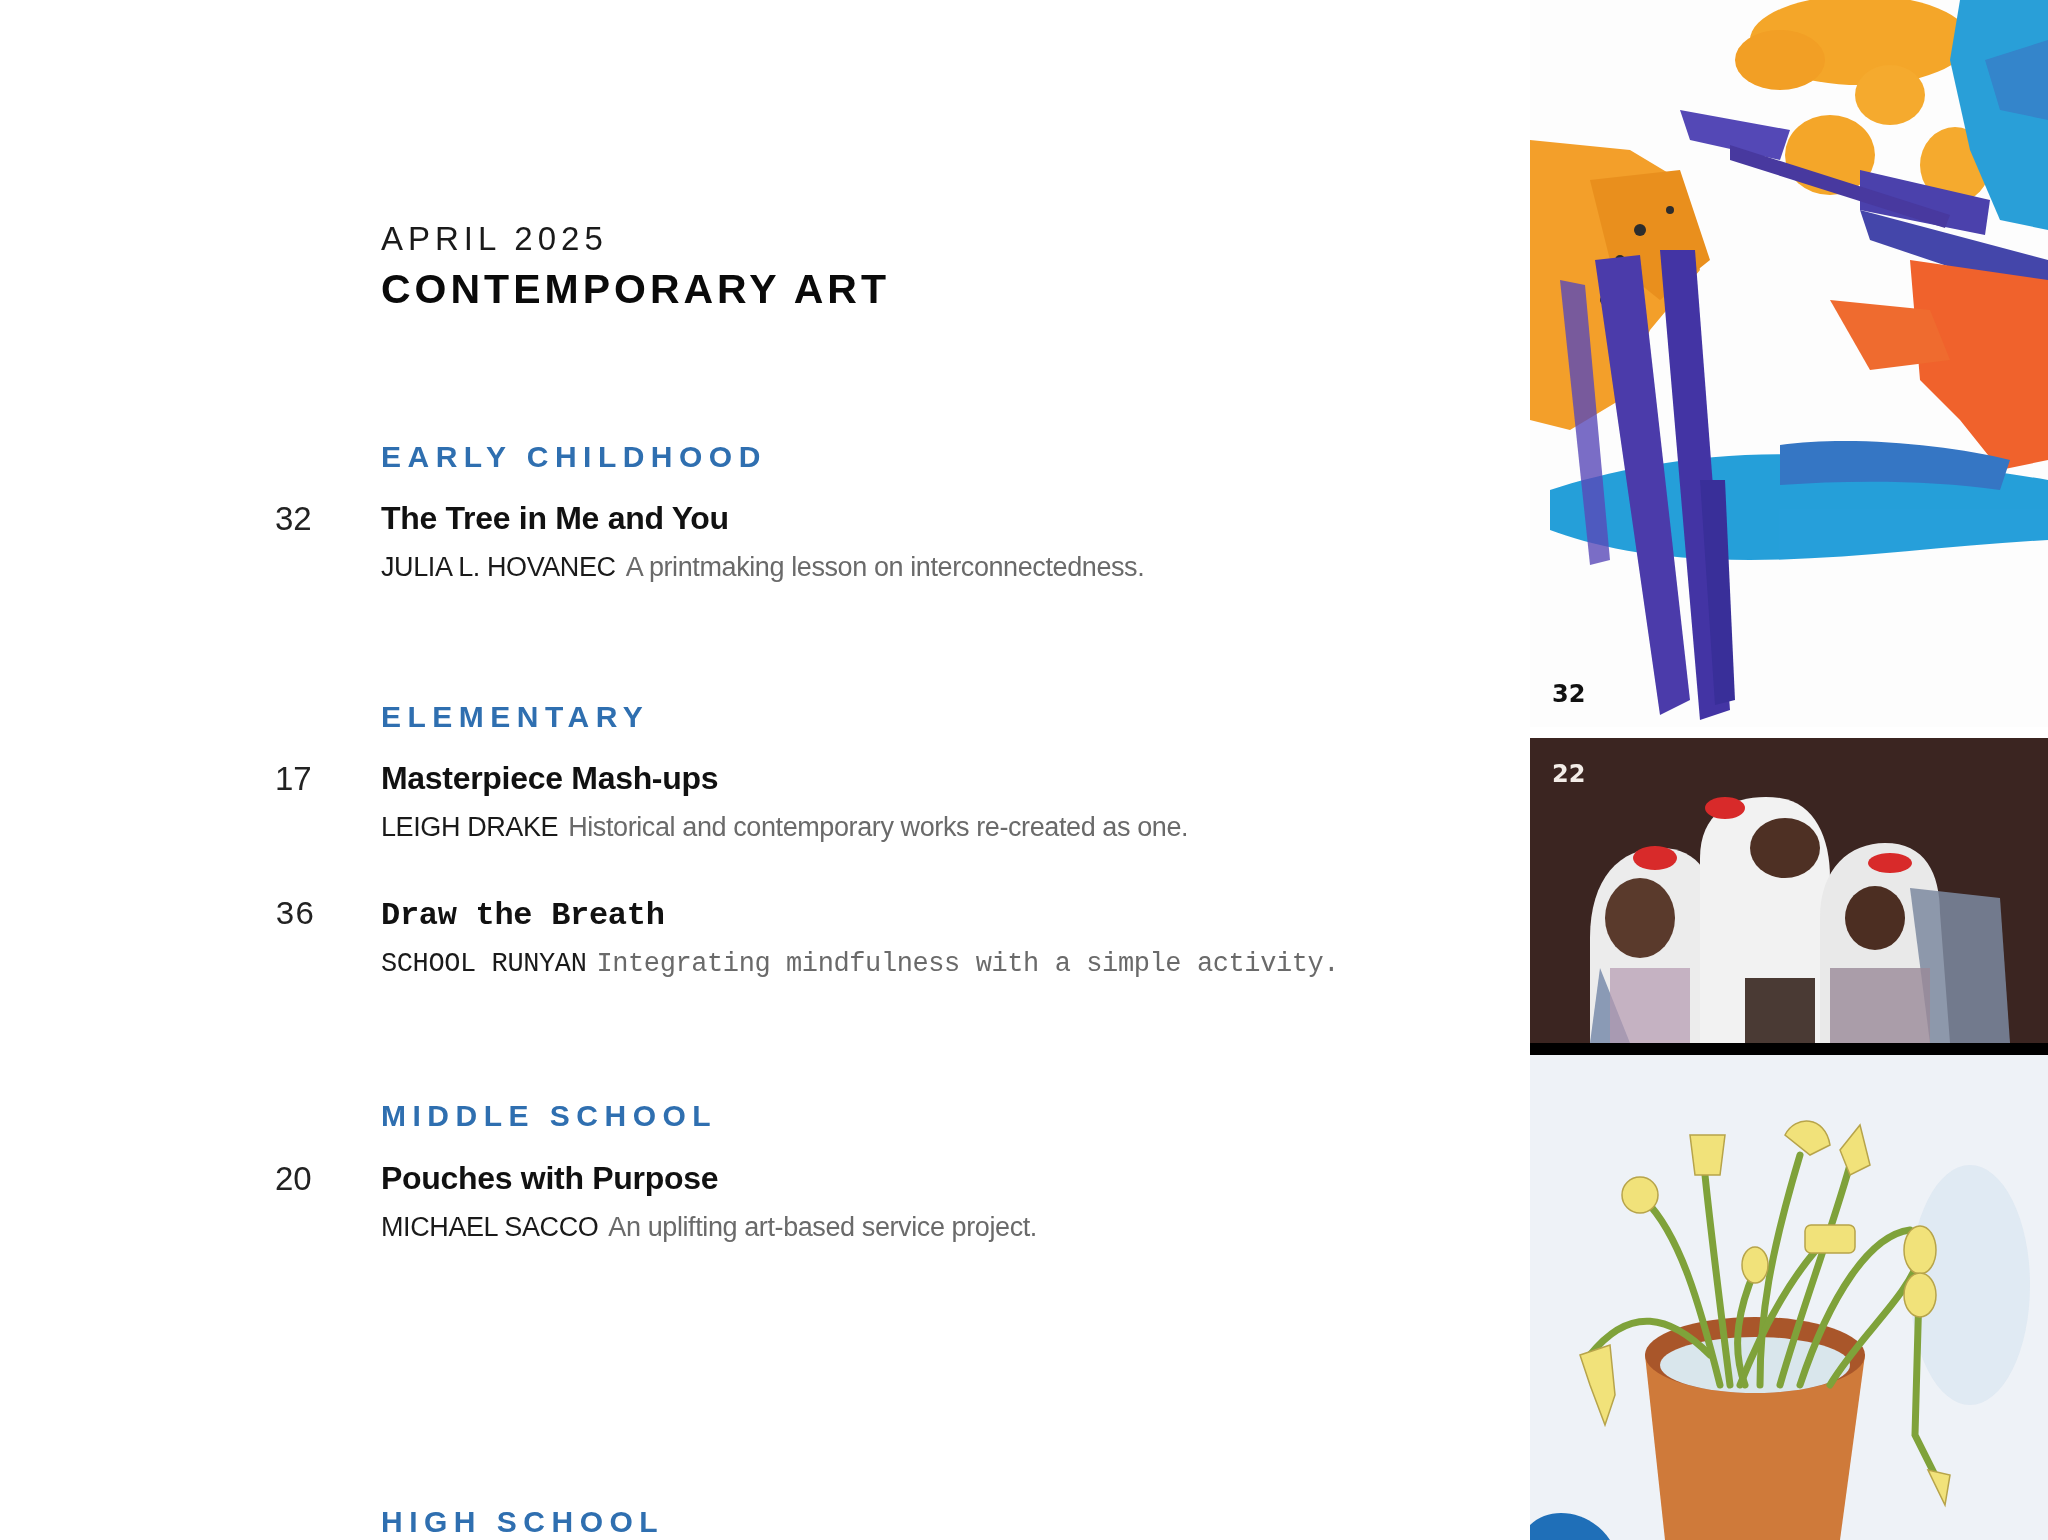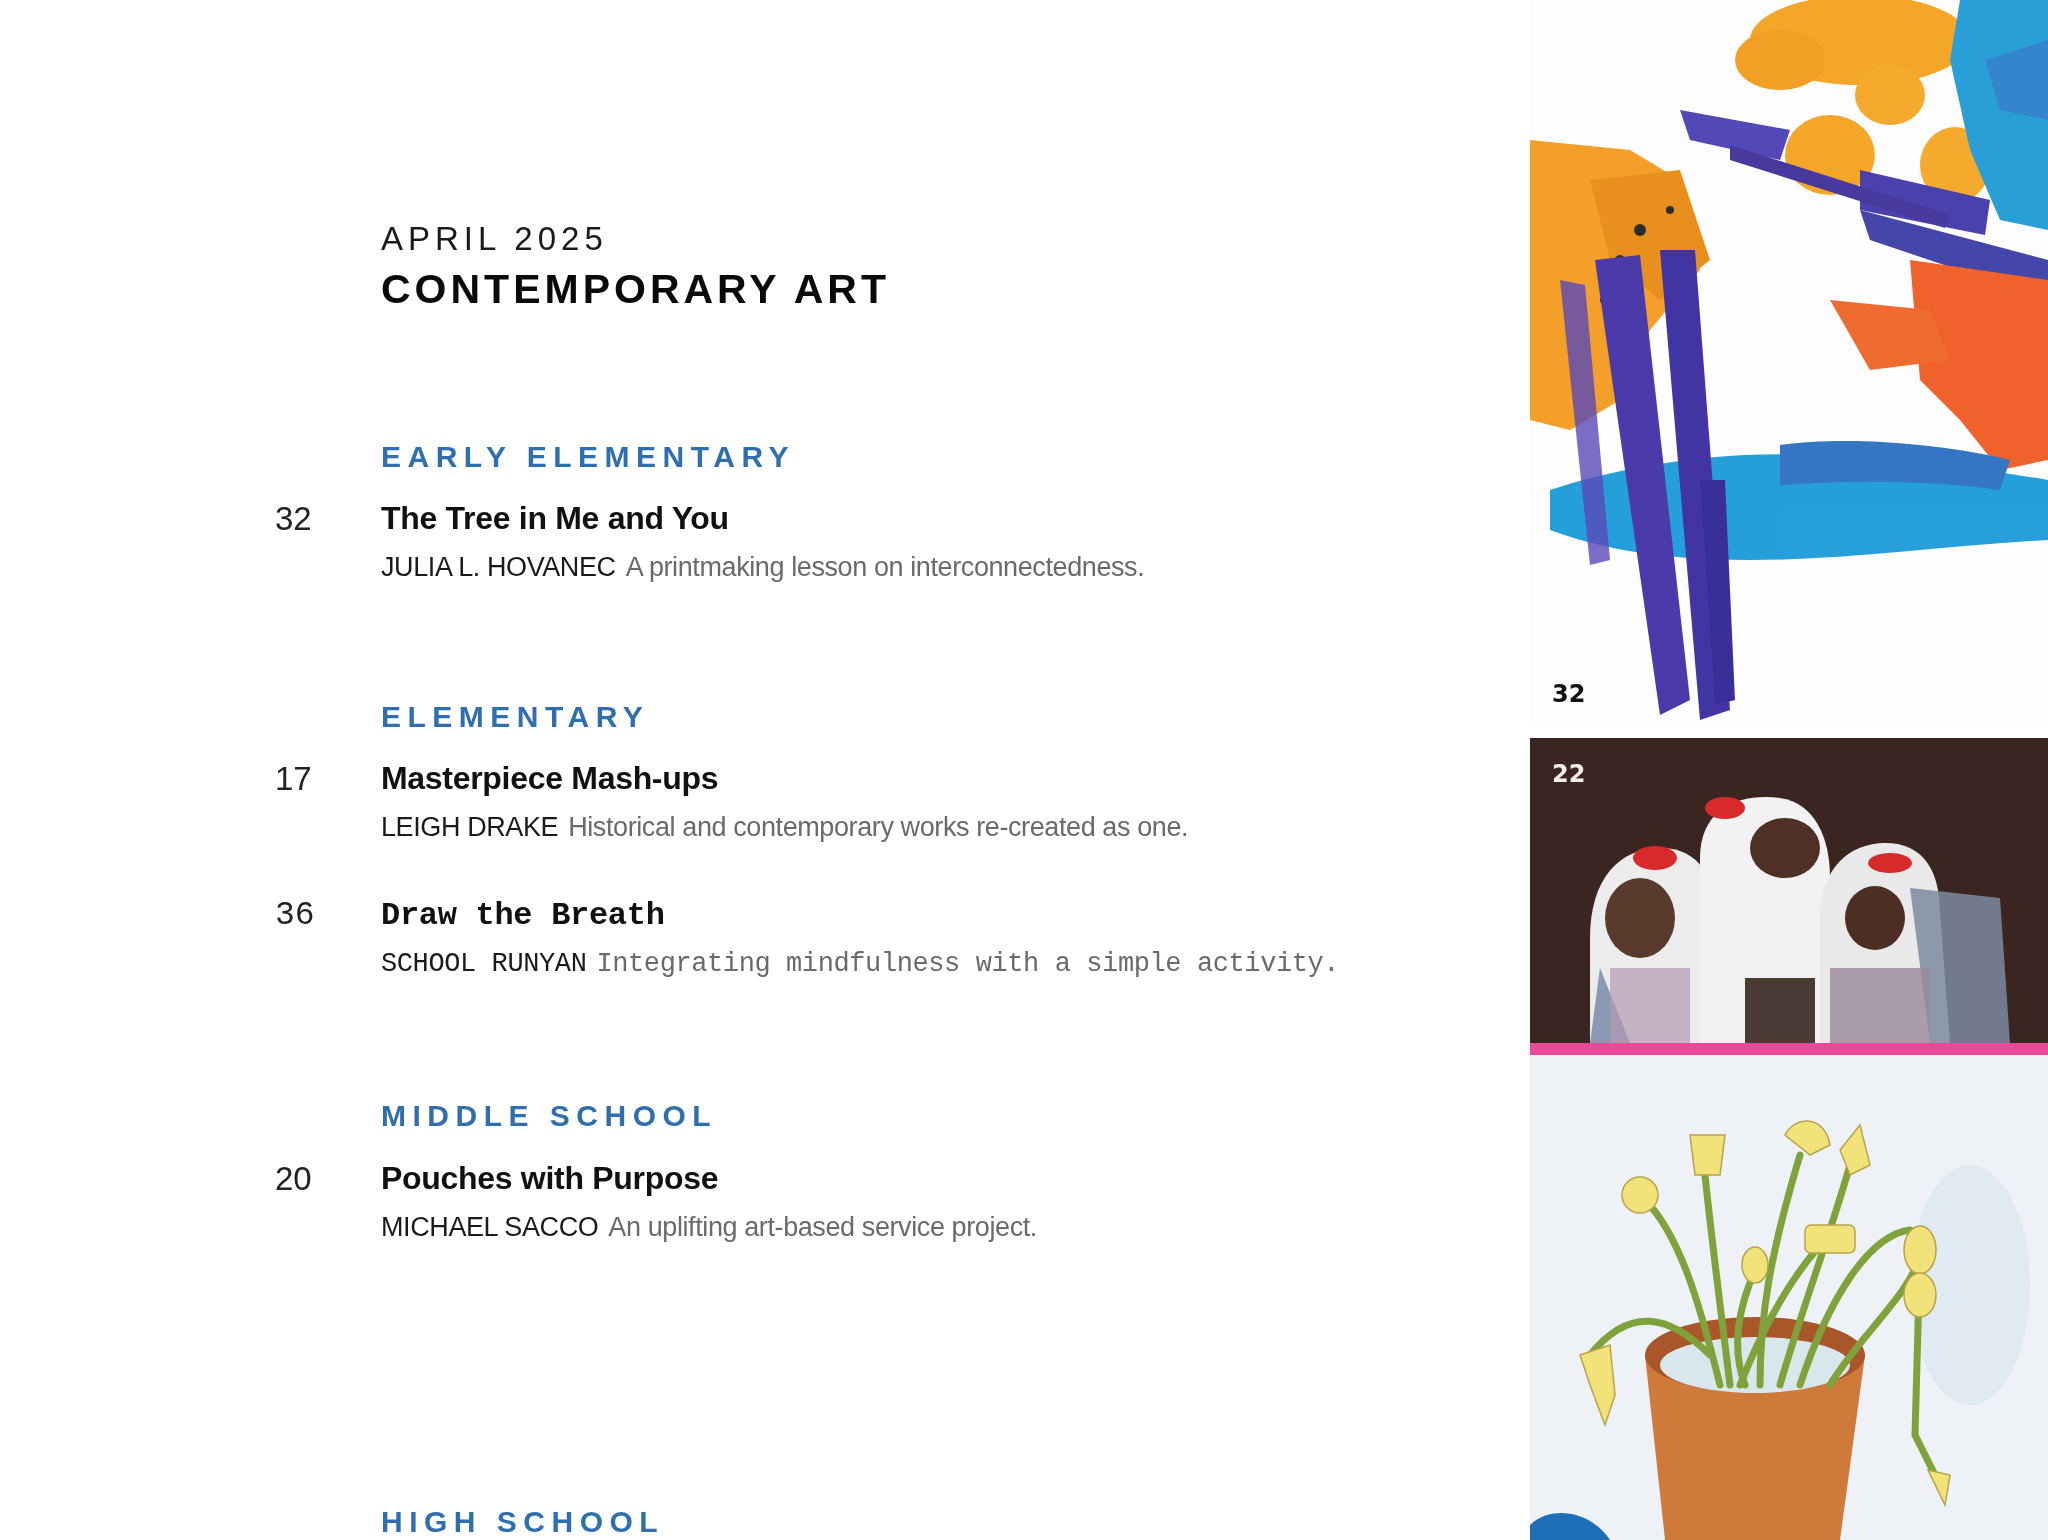--- a/index.html
+++ b/index.html
@@ -40,33 +40,33 @@
 
     
     .art { position: absolute; left: 1530px; width: 518px; overflow: hidden; }
     .art .caption-num {
       position: absolute; font-size: 24px; font-weight: 700; font-family: "DejaVu Sans", sans-serif;
     }
 
     .art-1 { top: 0; height: 727px; background: #fdfdfd; }
     .art-1 .caption-num { left: 22px; top: 680px; color: #111; }
 
-    .art-2 { top: 738px; height: 326px; background: #ec4899; }
+    .art-2 { top: 738px; height: 326px; background: #000000; }
     .art-2 .caption-num { left: 22px; top: 22px; color: #f3ede8; }
 
     .art-3 { top: 1055px; height: 485px; background: #eef2f6; }
   </style>
 </head>
 <body>
 
 <div class="toc">
   <div class="issue-date">APRIL 2025</div>
   <div class="issue-theme">CONTEMPORARY ART</div>
 
-  <div class="section-heading" style="top:440px;">EARLY ELEMENTARY</div>
+  <div class="section-heading" style="top:440px;">EARLY CHILDHOOD</div>
   <div class="article" style="top:500px;">
     <span class="page-num">32</span>
     <span class="title">The Tree in Me and You</span>
     <div class="byline">
       <span class="author">JULIA L. HOVANEC</span><span class="desc">A printmaking lesson on interconnectedness.</span>
     </div>
   </div>
 
   <div class="section-heading" style="top:700px;">ELEMENTARY</div>
   <div class="article" style="top:760px;">

